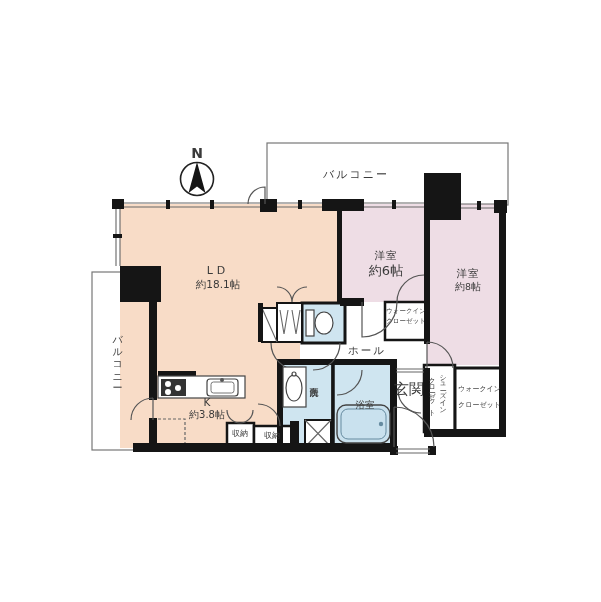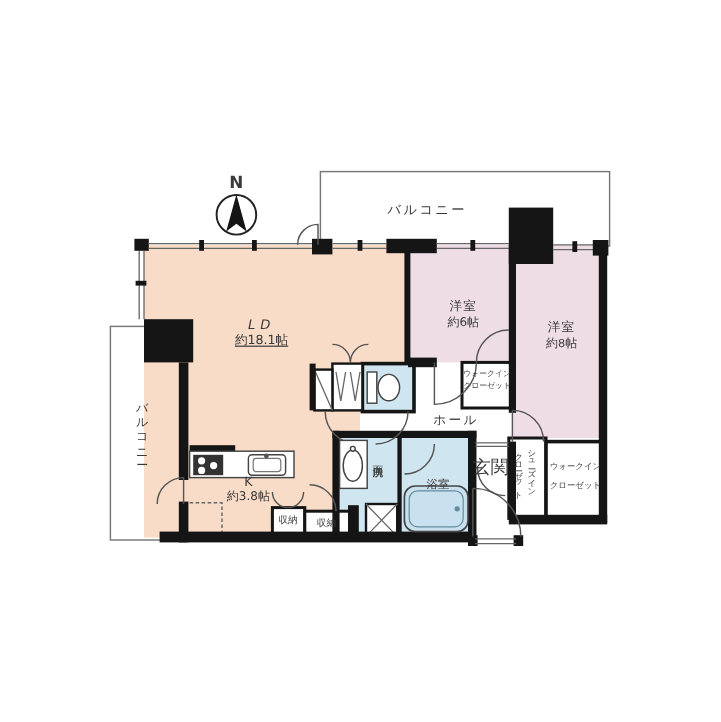--- a/index.html
+++ b/index.html
@@ -126,33 +126,33 @@
   <g>
     <circle cx="197" cy="179" r="16.5" fill="none" stroke="#222" stroke-width="1.6"></circle>
     <path d="M197,162 L188.5,193 L197,186.5 L205.5,193 Z" fill="#151515"></path>
   </g>
 </svg>
 
 <div class="lbl" style="left:185px;top:146px;width:24px;font-size:14px;font-weight:bold;">N</div>
 <div class="lbl" style="left:300px;top:169px;width:112px;font-size:11px;letter-spacing:2px;">バルコニー</div>
 <div class="lbl v" style="left:112px;top:328px;font-size:10px;letter-spacing:2px;">バルコニー</div>
 
-<div class="lbl" style="left:168px;top:265px;width:100px;font-size:11px;letter-spacing:4px;font-style:italic;">LD</div>
-<div class="lbl" style="left:168px;top:279px;width:100px;font-size:10.5px;text-decoration:underline;">約18.1帖</div>
+<div class="lbl" style="left:168px;top:265px;width:100px;font-size:11px;letter-spacing:4px;">LD</div>
+<div class="lbl" style="left:168px;top:279px;width:100px;font-size:10.5px;">約18.1帖</div>
 
 <div class="lbl" style="left:157px;top:397px;width:100px;font-size:10.5px;">K</div>
 <div class="lbl" style="left:157px;top:409px;width:100px;font-size:10px;text-align:center;">約3.8帖</div>
 
 <div class="lbl" style="left:336px;top:250px;width:100px;font-size:10.5px;letter-spacing:1px;">洋室</div>
-<div class="lbl" style="left:336px;top:264px;width:100px;font-size:10px;">約6帖</div>
+<div class="lbl" style="left:336px;top:264px;width:100px;font-size:13px;">約6帖</div>
 
 <div class="lbl" style="left:418px;top:268px;width:100px;font-size:10.5px;letter-spacing:1px;">洋室</div>
 <div class="lbl" style="left:418px;top:282px;width:100px;font-size:10px;font-family:Liberation Mono, monospace;">約8帖</div>
 
-<div class="lbl" style="left:340px;top:345px;width:80px;font-size:10.5px;letter-spacing:2px;">ホール</div>
+<div class="lbl" style="left:327px;top:345px;width:80px;font-size:10.5px;letter-spacing:2px;">ホール</div>
 <div class="lbl" style="left:384px;top:381px;width:50px;font-size:15px;">玄関</div>
 <div class="lbl" style="left:336px;top:400px;width:58px;font-size:9.5px;">浴室</div>
 <div class="lbl v" style="left:308px;top:381px;font-size:9px;">洗面所</div>
 
 <div class="lbl" style="left:386px;top:308px;width:40px;font-size:6.5px;">ウォークイン</div>
 <div class="lbl" style="left:386px;top:318px;width:40px;font-size:6.5px;">クローゼット</div>
 
 <div class="lbl" style="left:456px;top:386px;width:47px;font-size:7px;">ウォークイン</div>
 <div class="lbl" style="left:456px;top:402px;width:47px;font-size:7px;">クローゼット</div>
 

